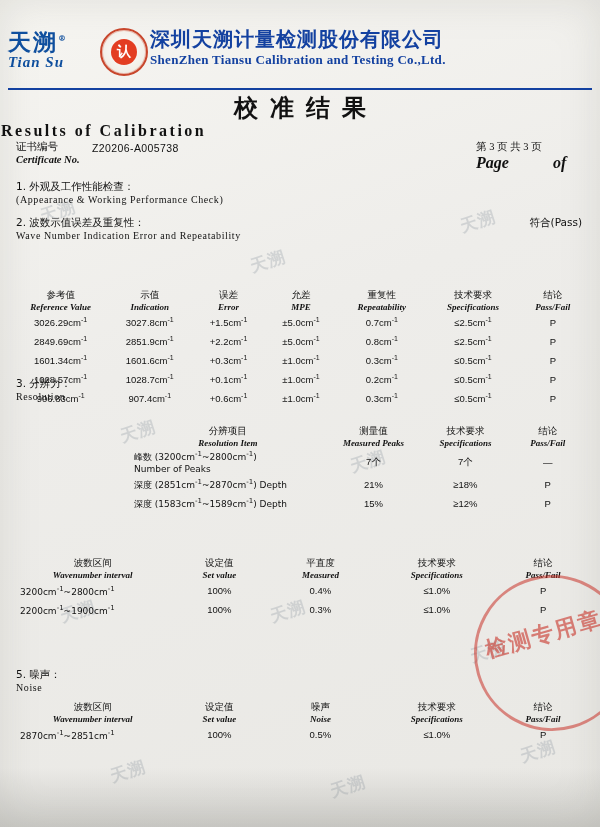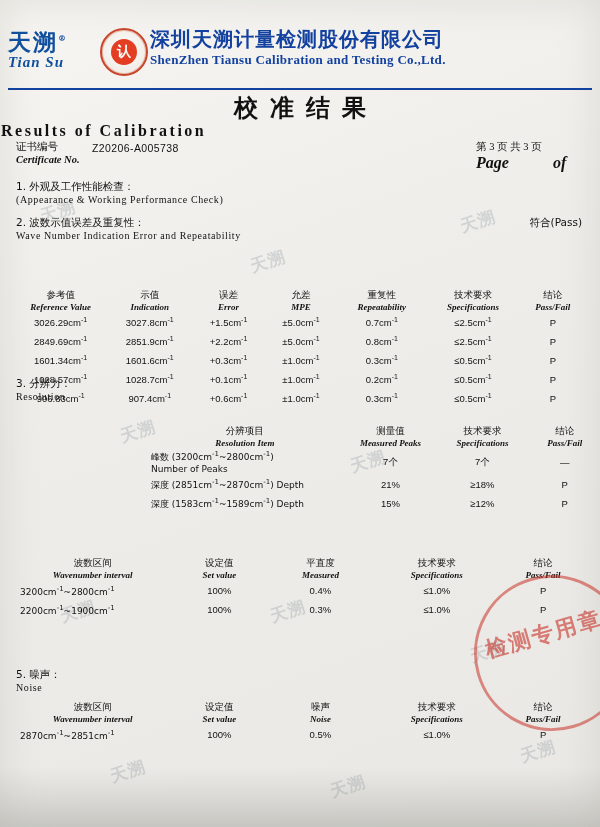--- a/index.html
+++ b/index.html
@@ -264,21 +264,21 @@
           <td>≤0.5cm<sup>-1</sup></td>
           <td>P</td>
         </tr>
       </tbody>
     </table>
 
   <div class="sec" style="top:377px;">
     <div class="cn">3. 分辨力：</div>
     <div class="en">Resolution</div>
   </div>
-  <table class="t" id="t3" style="left:145px;top:424px;width:456px;">
+  <table class="t" id="t3" style="left:128px;top:424px;width:456px;">
       <tbody>
         <tr>
           <th style="width:200px">
             <span class="cn">分辨项目</span>
             <span class="en">Resolution Item</span>
           </th>
           <th style="width:90px">
             <span class="cn">测量值</span>
             <span class="en">Measured Peaks</span>
           </th>

